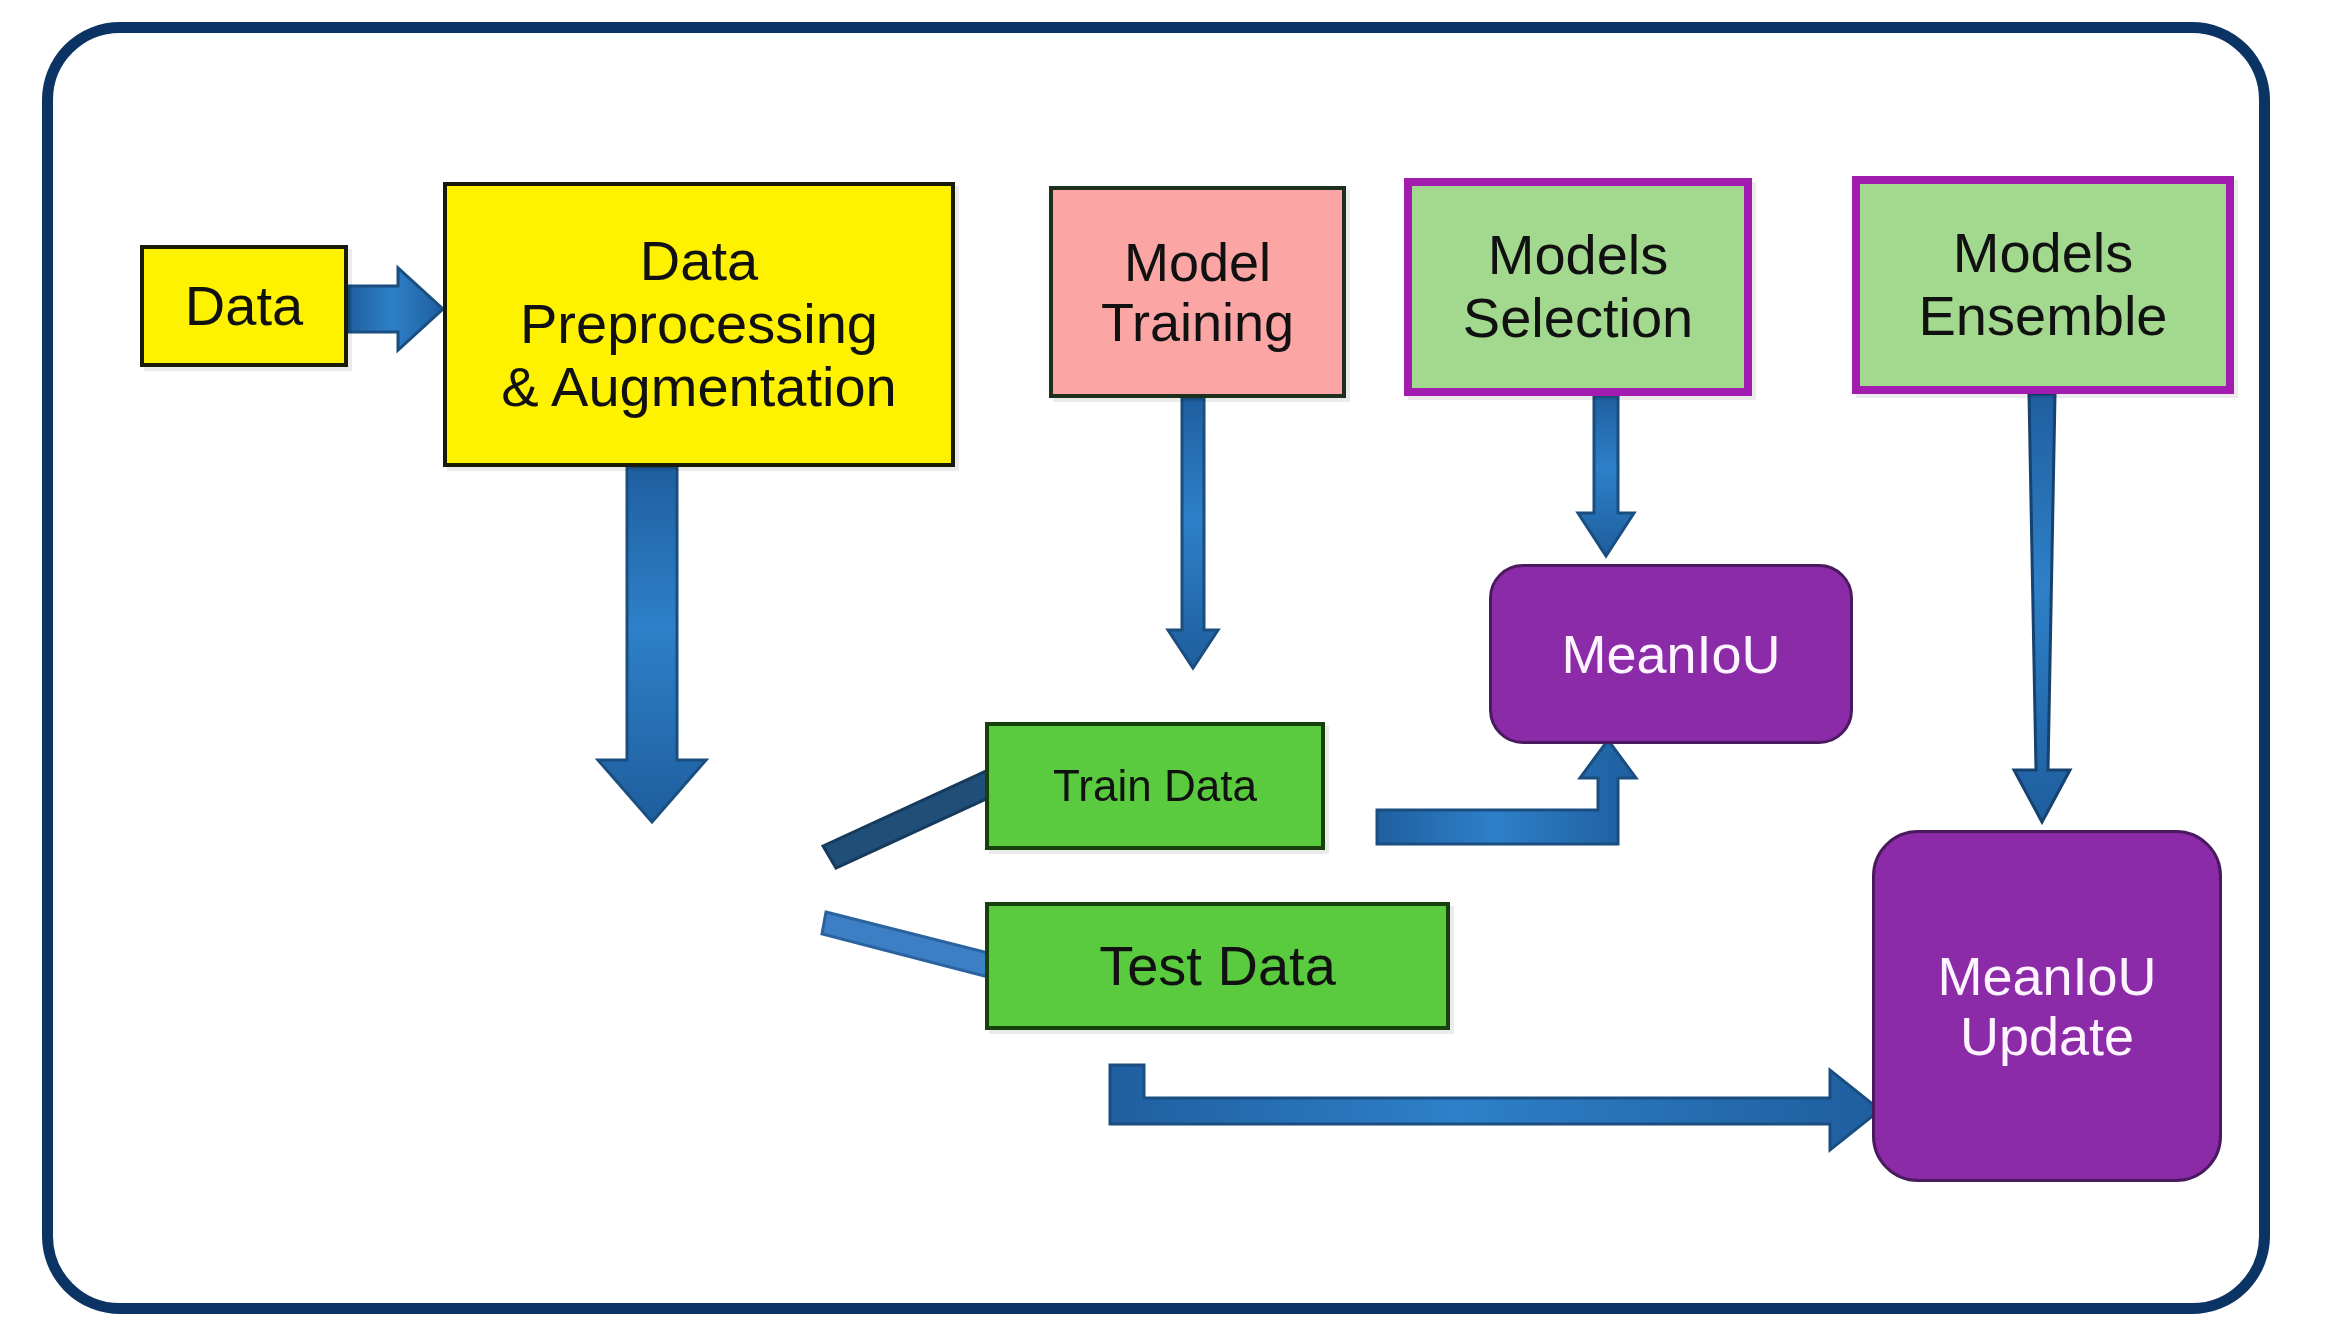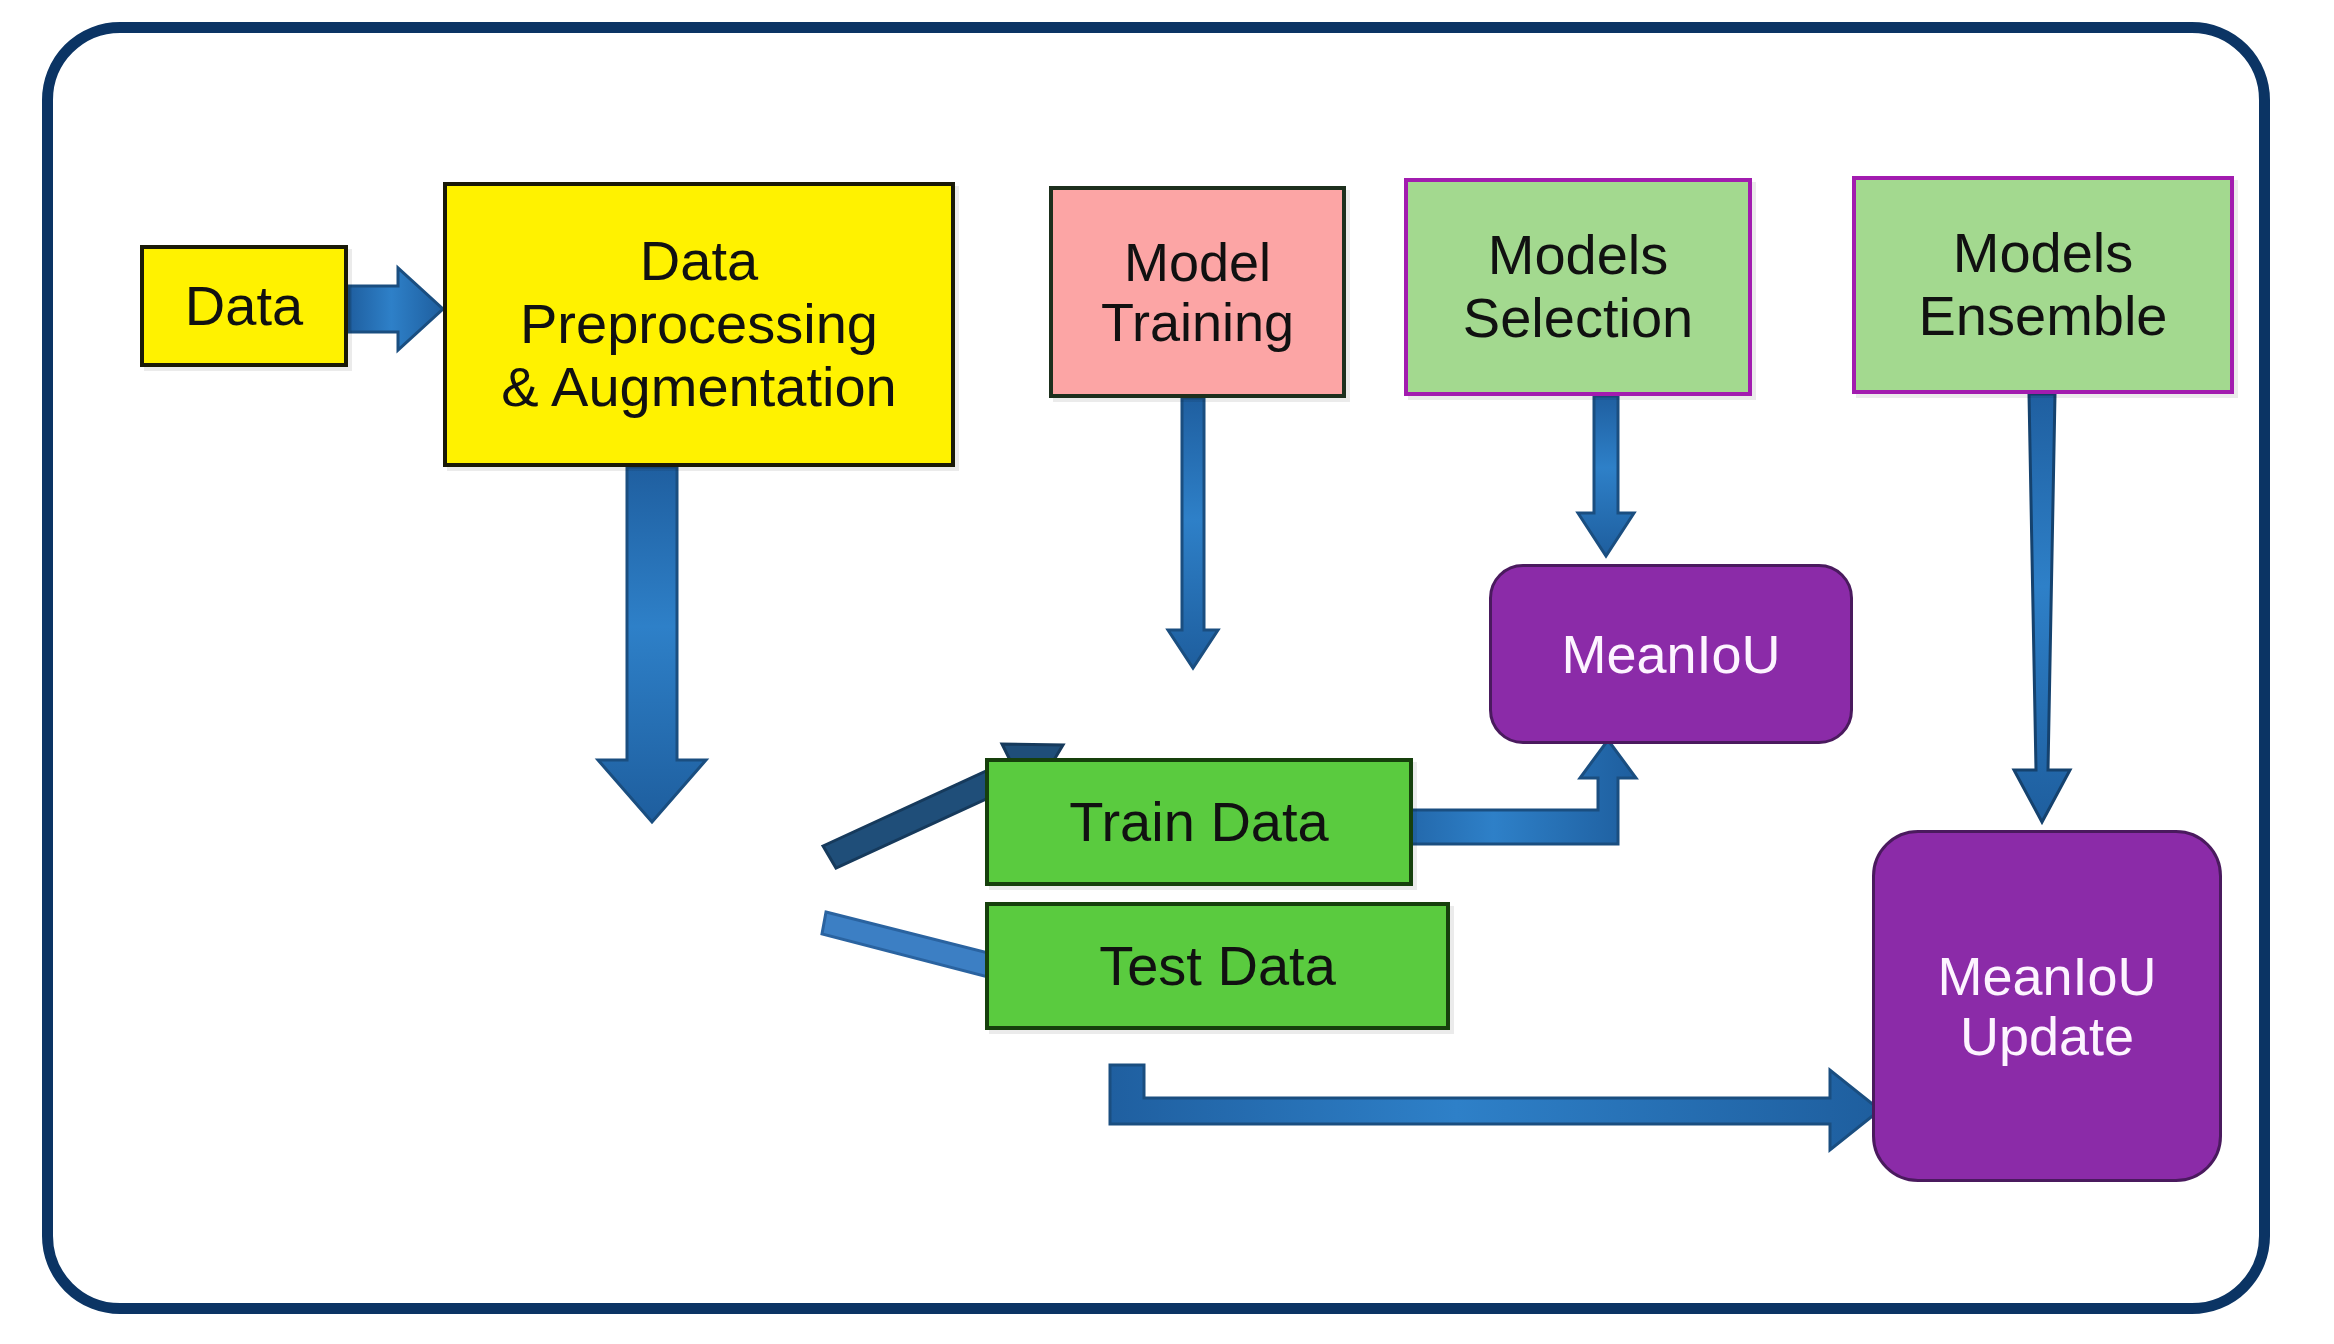--- a/index.html
+++ b/index.html
@@ -62,21 +62,21 @@
   }
   
   .green-pale {
     background: #fca5a5;
     border: 4px solid #1d2f1d;
     box-shadow: 4px 4px 0 rgba(0,0,0,0.08);
   }
   
   .green-med {
     background: #A3D98F;
-    border: 4px solid #a21caf;
+    border: 8px solid #a21caf;
     box-shadow: 4px 4px 0 rgba(0,0,0,0.08);
   }
   
   .green-bright {
     background: #5ACB3F;
     border: 4px solid #16400c;
     box-shadow: 4px 4px 0 rgba(0,0,0,0.08);
   }
   
   .purple {
@@ -179,21 +179,21 @@
     <span class="lbl">Models
 Selection</span>
   </div>
 
   <div class="node green-med" style="left:1852px; top:176px; width:382px; height:218px; font-size:56px;">
     <span class="lbl">Models
 Ensemble</span>
   </div>
 
 
-  <div class="node green-bright" style="left:985px; top:722px; width:428px; height:128px; font-size:56px;margin-top:36px;">
+  <div class="node green-bright" style="left:985px; top:722px; width:340px; height:128px; font-size:44px;">
     <span class="lbl">Train Data</span>
   </div>
 
   <div class="node green-bright" style="left:985px; top:902px; width:465px; height:128px; font-size:56px;">
     <span class="lbl">Test Data</span>
   </div>
 
   <div class="node purple" style="left:1489px; top:564px; width:364px; height:180px; font-size:54px;">
     <span class="lbl">MeanIoU</span>
   </div>

